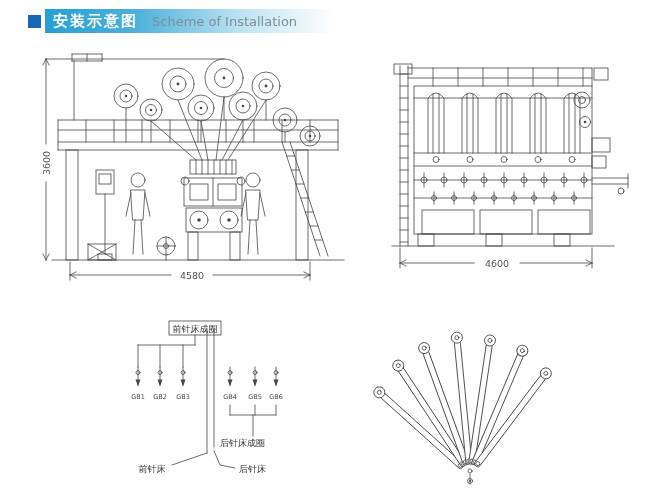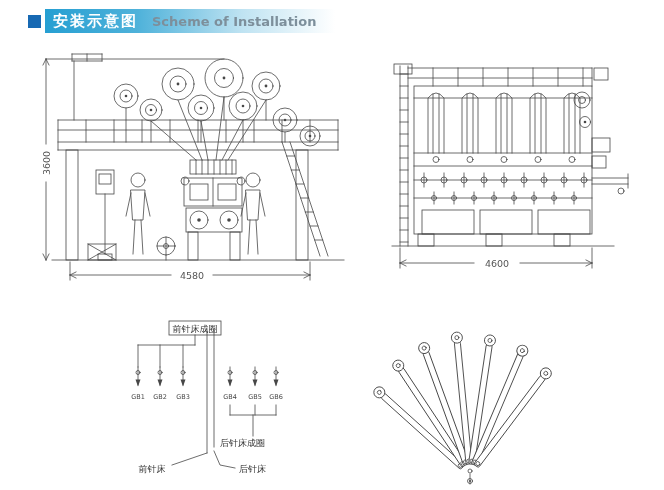--- a/index.html
+++ b/index.html
@@ -4,21 +4,21 @@
 <style>
   html,body{margin:0;padding:0;background:#ffffff;}
   .page{position:relative;width:664px;height:490px;background:#fff;overflow:hidden;
         font-family:"DejaVu Sans","Liberation Sans",sans-serif;}
   
   .header{position:absolute;left:28px;top:9px;display:flex;align-items:center;}
   .bullet{width:13px;height:13px;background:#1769b3;margin-right:4px;flex:0 0 auto;}
   .banner{height:24px;width:282px;display:flex;align-items:center;padding-left:8px;
           background:linear-gradient(90deg,#269fd2 0%,#4fb2da 32%,#bfe3f2 68%,#ffffff 100%);}
   .title-zh{color:#ffffff;font-weight:bold;font-size:15px;letter-spacing:2px;white-space:nowrap;}
-  .title-en{color:#7d8f9b;font-size:13px;margin-left:14px;white-space:nowrap;font-weight:bold;}
+  .title-en{color:#7d8f9b;font-size:13px;margin-left:14px;white-space:nowrap;}
   
   .drw{position:absolute;}
   .ln{stroke:#474747;stroke-width:0.8;fill:none;stroke-linecap:square;}
   .fl{fill:#474747;stroke:none;}
   .bar{fill:#ffffff;stroke:#474747;stroke-width:0.9;}
   svg text{font-family:"DejaVu Sans","Liberation Sans",sans-serif;fill:#474747;}
   .dim{font-size:9.5px;fill:#555555;}
   .cn{font-size:9px;fill:#333333;}
   .gb{font-size:6.5px;fill:#474747;}
 </style>

